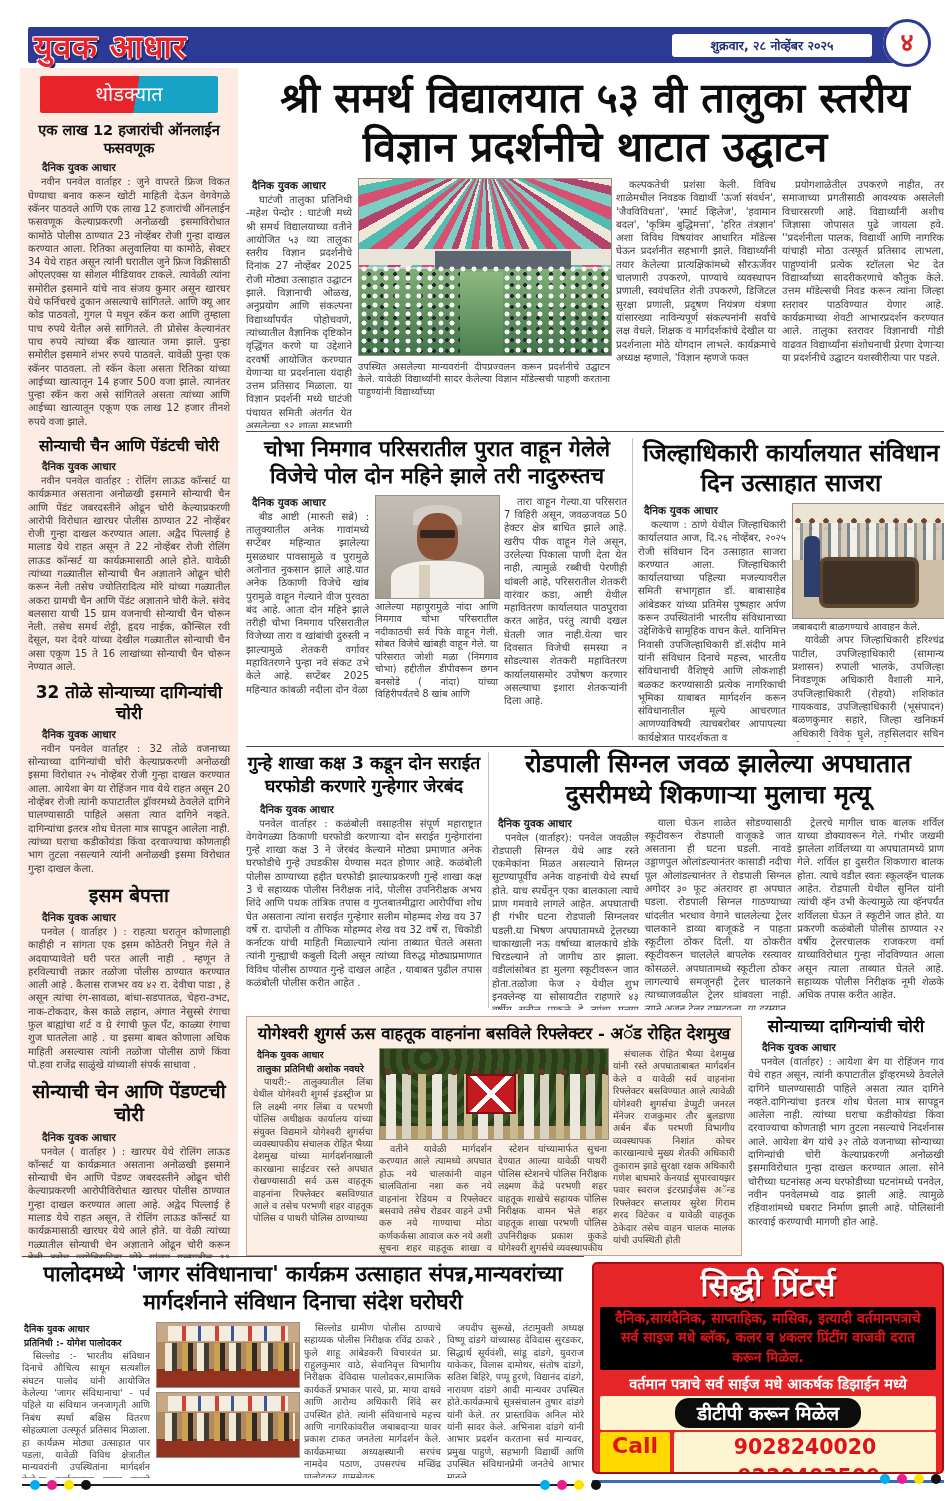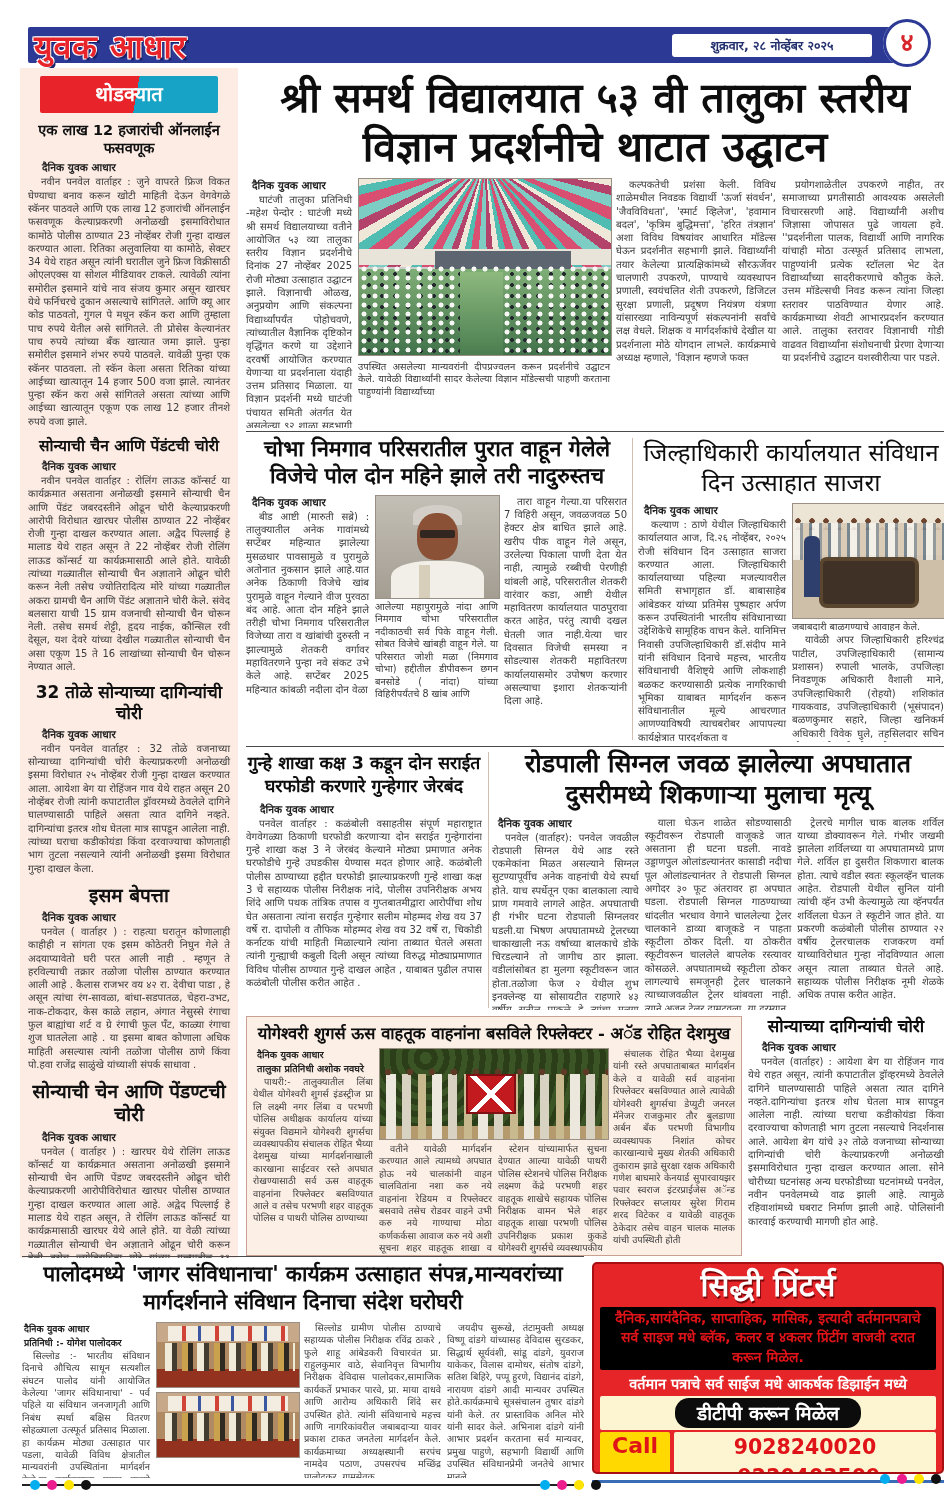--- a/index.html
+++ b/index.html
@@ -12,42 +12,42 @@
   .datebox{position:absolute;left:672px;top:34px;width:200px;height:23px;background:#fff;border-radius:3px;
            color:#23306e;font-size:12.5px;font-weight:bold;text-align:center;line-height:23px;}
   .pagecircle{position:absolute;left:883px;top:19px;width:48px;height:48px;background:#fff;border-radius:50%;
               color:#d6252b;font-size:25px;font-weight:bold;text-align:center;line-height:48px;
               box-shadow:0 0 0 3px #2c3a96 inset;}
   
   .sidebar{position:absolute;left:20px;top:68px;width:218px;height:1190px;background:#fcece4;
            padding:4px 8px;box-sizing:border-box;overflow:hidden;}
   .thodkyat{margin:4px auto 6px auto;width:178px;height:37px;border-radius:2px;
             background:linear-gradient(100deg,#e8232a 0 54%,#16a3c6 54%);
-            color:#fff;font-size:20px;font-weight:bold;text-align:center;line-height:37px;}
+            color:#fff;font-size:20px;font-weight:normal;text-align:center;line-height:37px;}
   .sb-h{font-weight:bold;color:#101010;text-align:center;margin:9px 0 3px 0;line-height:1.22;}
   .h15{font-size:14.5px;} .h16{font-size:15.5px;} .h17{font-size:17px;} .h19{font-size:19px;}
   .byline{font-size:10.5px;font-weight:bold;color:#222;margin:0 0 1px 14px;}
   .body{font-size:10px;line-height:1.33;text-align:justify;color:#3b3b3b;text-indent:13px;margin:0;}
   
   .headline-main{position:absolute;left:248px;top:74px;width:694px;text-align:center;
                  font-size:41px;font-weight:800;color:#0d0d0d;line-height:1.2;}
   .art{position:absolute;overflow:hidden;}
   .art-main{left:246px;top:178px;width:698px;height:250px;}
   .cols{display:flex;gap:6px;}
   .am-col1{width:106px;} .am-mid{width:252px;} .am-col4{width:160px;} .am-col5{flex:1;}
   .am-caps{display:flex;gap:6px;margin-top:3px;}
   .am-caps > div{flex:1;}
   .hline{position:absolute;border-top:1.5px solid #4a4a4a;}
   .vline{position:absolute;border-left:1px solid #d3bdb2;}
   
   .art-power{left:246px;top:436px;width:382px;height:306px;}
   .ap-h{font-size:21.5px;font-weight:800;color:#0d0d0d;text-align:center;line-height:1.25;margin:0 0 5px 0;}
   .ap-col{width:123px;}
   .art-collector{left:638px;top:438px;width:306px;height:304px;}
-  .ac-h{font-size:24px;font-weight:400;color:#0d0d0d;text-align:center;line-height:1.25;margin:0 0 5px 0;}
+  .ac-h{font-size:24px;font-weight:700;color:#0d0d0d;text-align:center;line-height:1.25;margin:0 0 5px 0;}
   .ac-col1{width:148px;} .ac-col2{flex:1;}
   
   .art-crime{left:246px;top:752px;width:236px;height:258px;}
   .acr-h{font-size:17.5px;font-weight:800;color:#0d0d0d;text-align:center;line-height:1.3;margin:0 0 4px 0;}
   .art-accident{left:492px;top:748px;width:452px;height:262px;}
   .aa-h{font-size:25px;font-weight:800;color:#0d0d0d;text-align:center;line-height:1.25;margin:0 0 5px 0;}
   .aa-col{flex:1;}
   
   .art-sugar{left:246px;top:1016px;width:496px;height:240px;background:#fcefe6;border:1px solid #c9a092;
              padding:3px 6px;box-sizing:border-box;}

